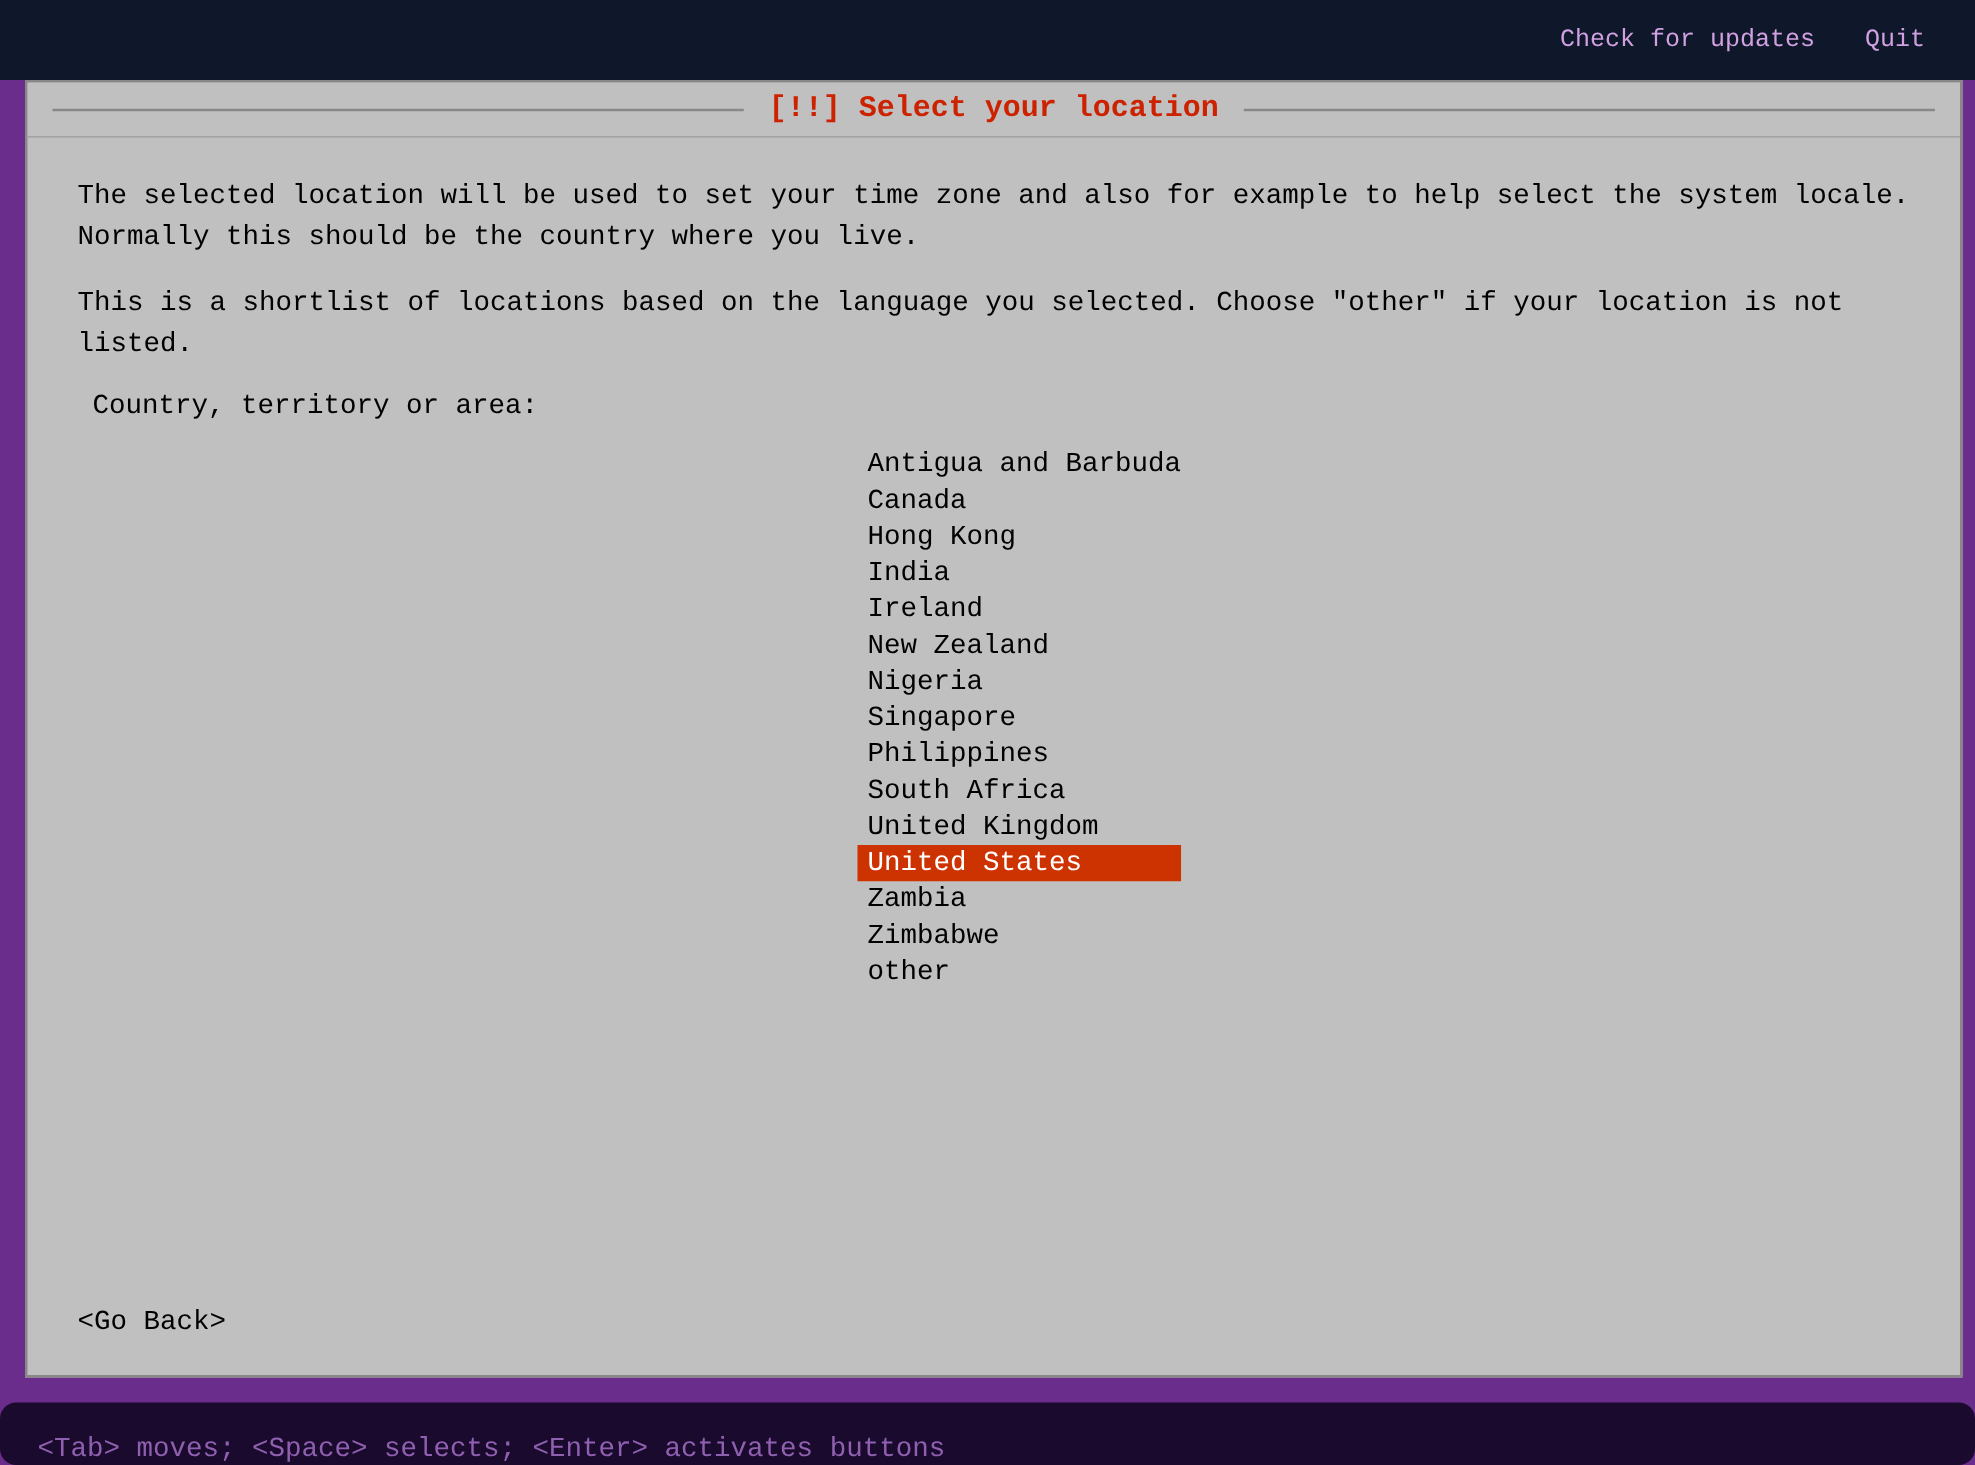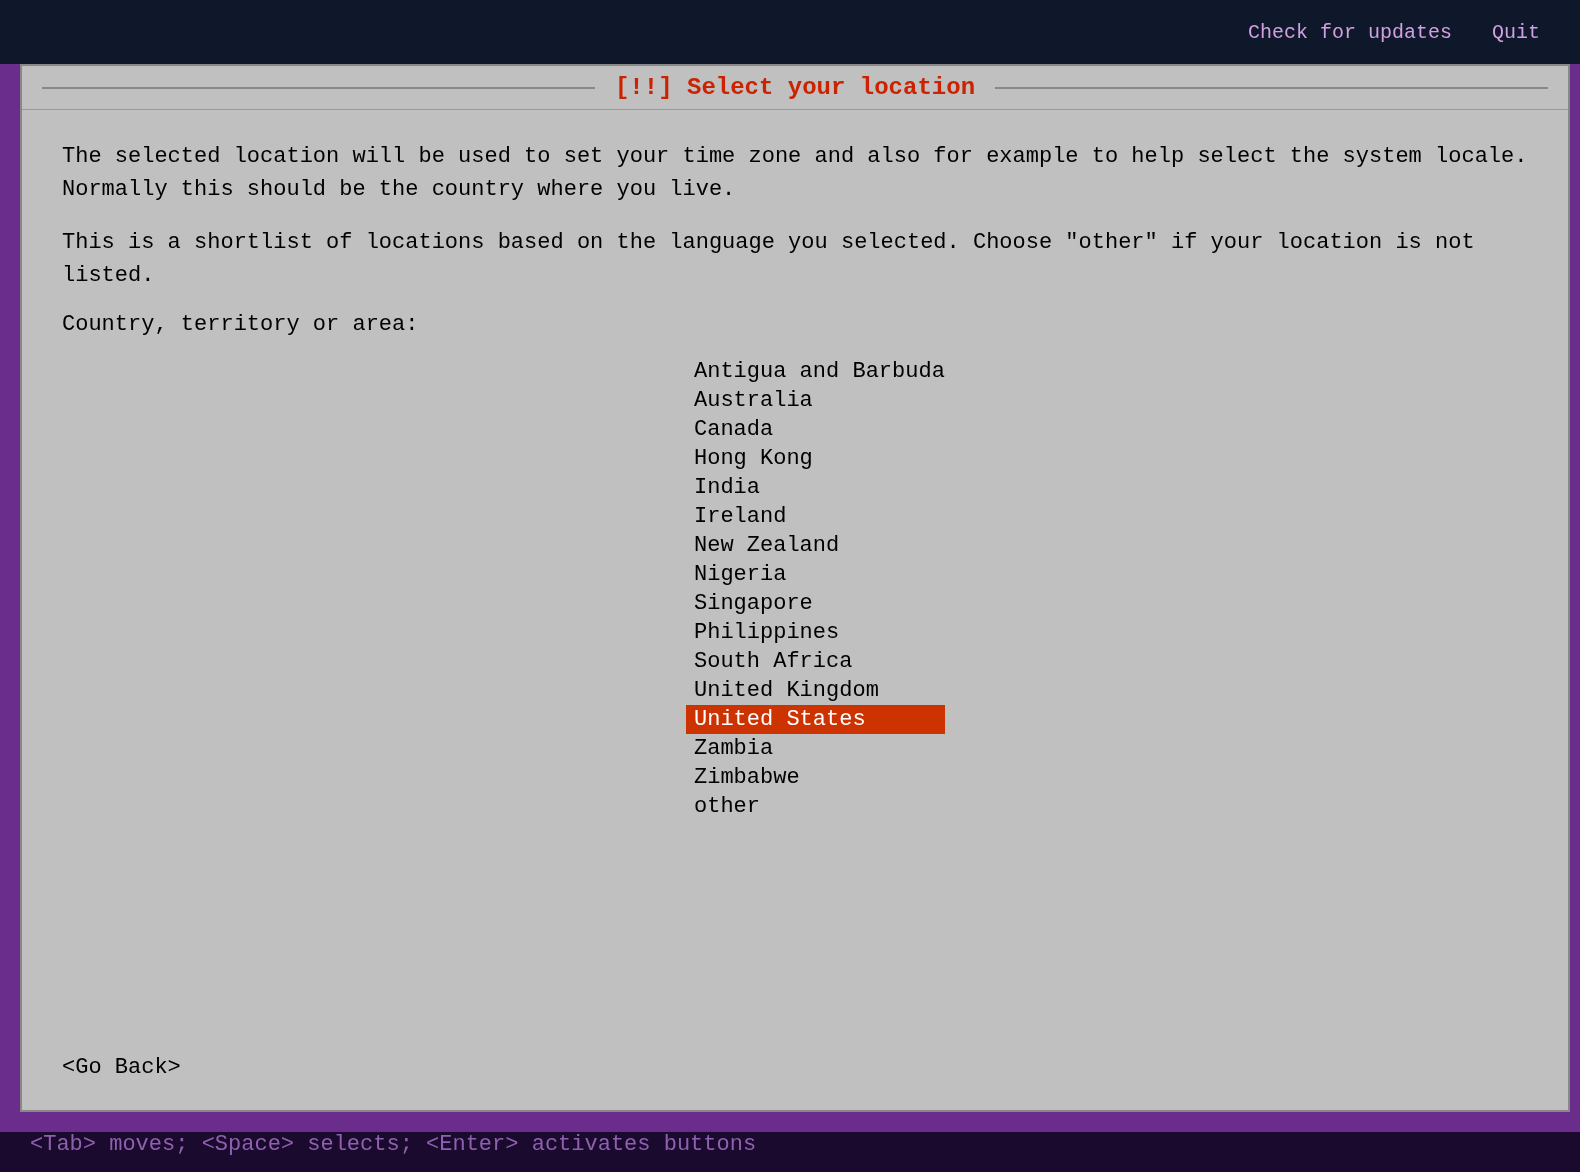--- a/index.html
+++ b/index.html
@@ -89,20 +89,21 @@
       color: #000;
       font-size: 22px;
       line-height: 1.5;
       margin-bottom: 20px;
     }
 
     .section-label {
       color: #000;
       font-size: 22px;
       margin-bottom: 20px;
+      margin-left: 12px;
     }
 
     .country-list-container {
       flex: 1;
       display: flex;
       flex-direction: column;
       align-items: center;
       overflow: hidden;
     }
 
@@ -136,24 +137,25 @@
       color: #000;
       font-size: 22px;
       background: none;
       border: none;
       cursor: pointer;
       font-family: 'Courier New', Courier, monospace;
     }
 
     .bottom-bar {
       background-color: #1a0a2e;
-      height: 40px;
-      display: flex;
-      align-items: flex-start;
+      height: 50px;
+      display: flex;
+      align-items: flex-end;
       padding: 0 30px;
+      border-radius: 13px;
     }
 
     .bottom-hint {
       color: #9060b0;
       font-size: 22px;
     }
   </style>
 </head>
 <body>
 
@@ -171,21 +173,20 @@
     <div class="dialog-content">
       <div class="description-text">The selected location will be used to set your time zone and also for example to help
 select the system locale. Normally this should be the country where you live.</div>
       <div class="description-text">This is a shortlist of locations based on the language you selected. Choose "other" if
 your location is not listed.</div>
       <div class="section-label">Country, territory or area:</div>
 
       <div class="country-list-container">
         <ul class="country-list" id="country-list">
         <li class="country-item">Antigua and Barbuda</li>
-            <li class="country-item">Australia</li>
             <li class="country-item">Canada</li>
             <li class="country-item">Hong Kong</li>
             <li class="country-item">India</li>
             <li class="country-item">Ireland</li>
             <li class="country-item">New Zealand</li>
             <li class="country-item">Nigeria</li>
             <li class="country-item">Singapore</li>
             <li class="country-item">Philippines</li>
             <li class="country-item">South Africa</li>
             <li class="country-item">United Kingdom</li>

